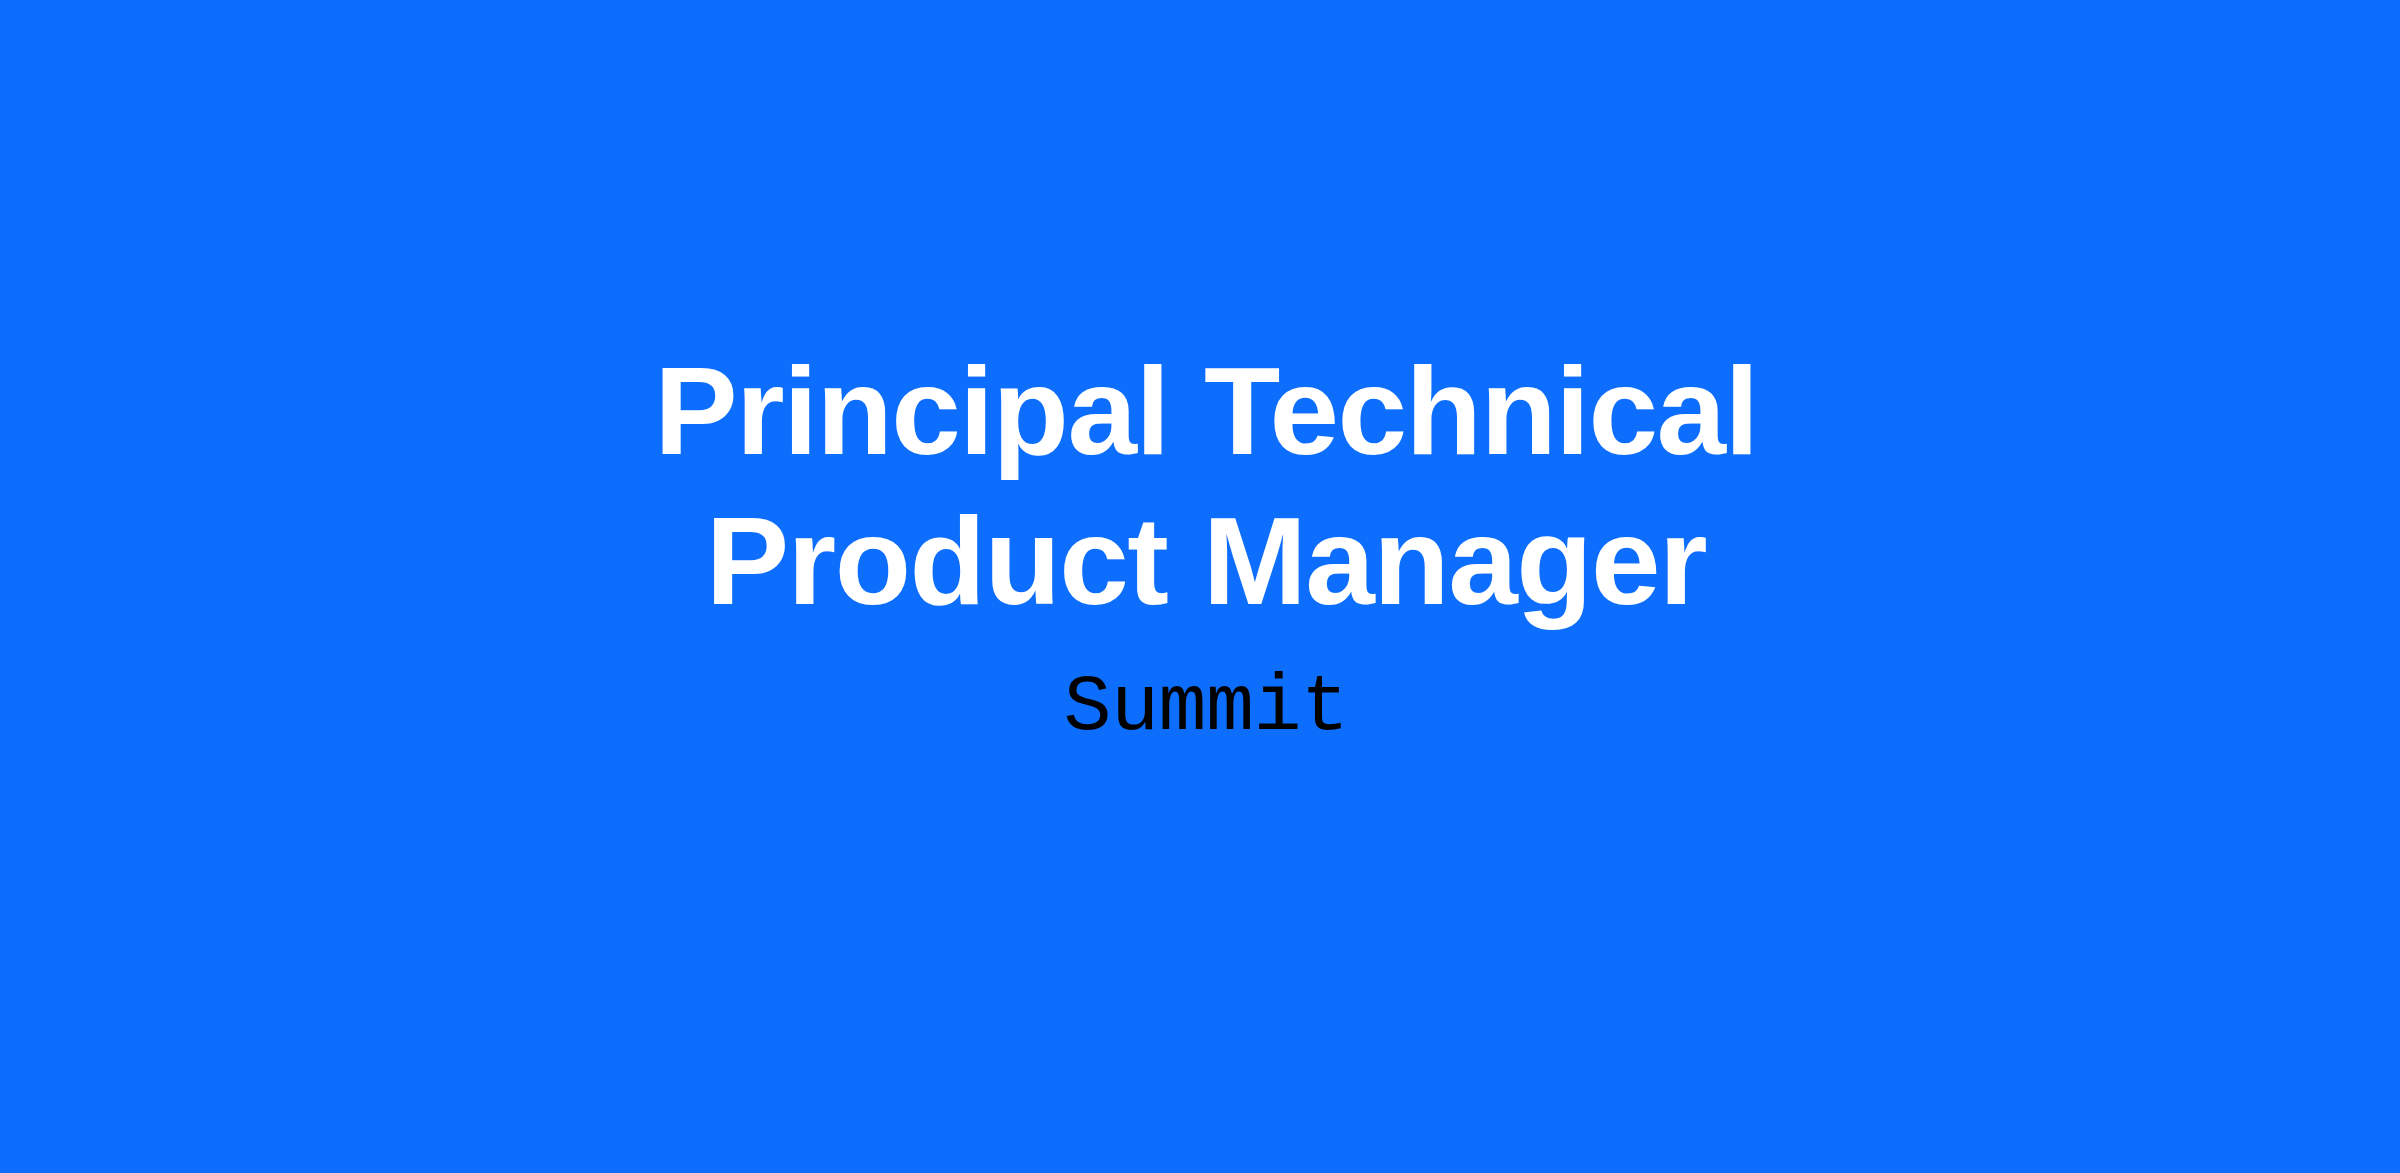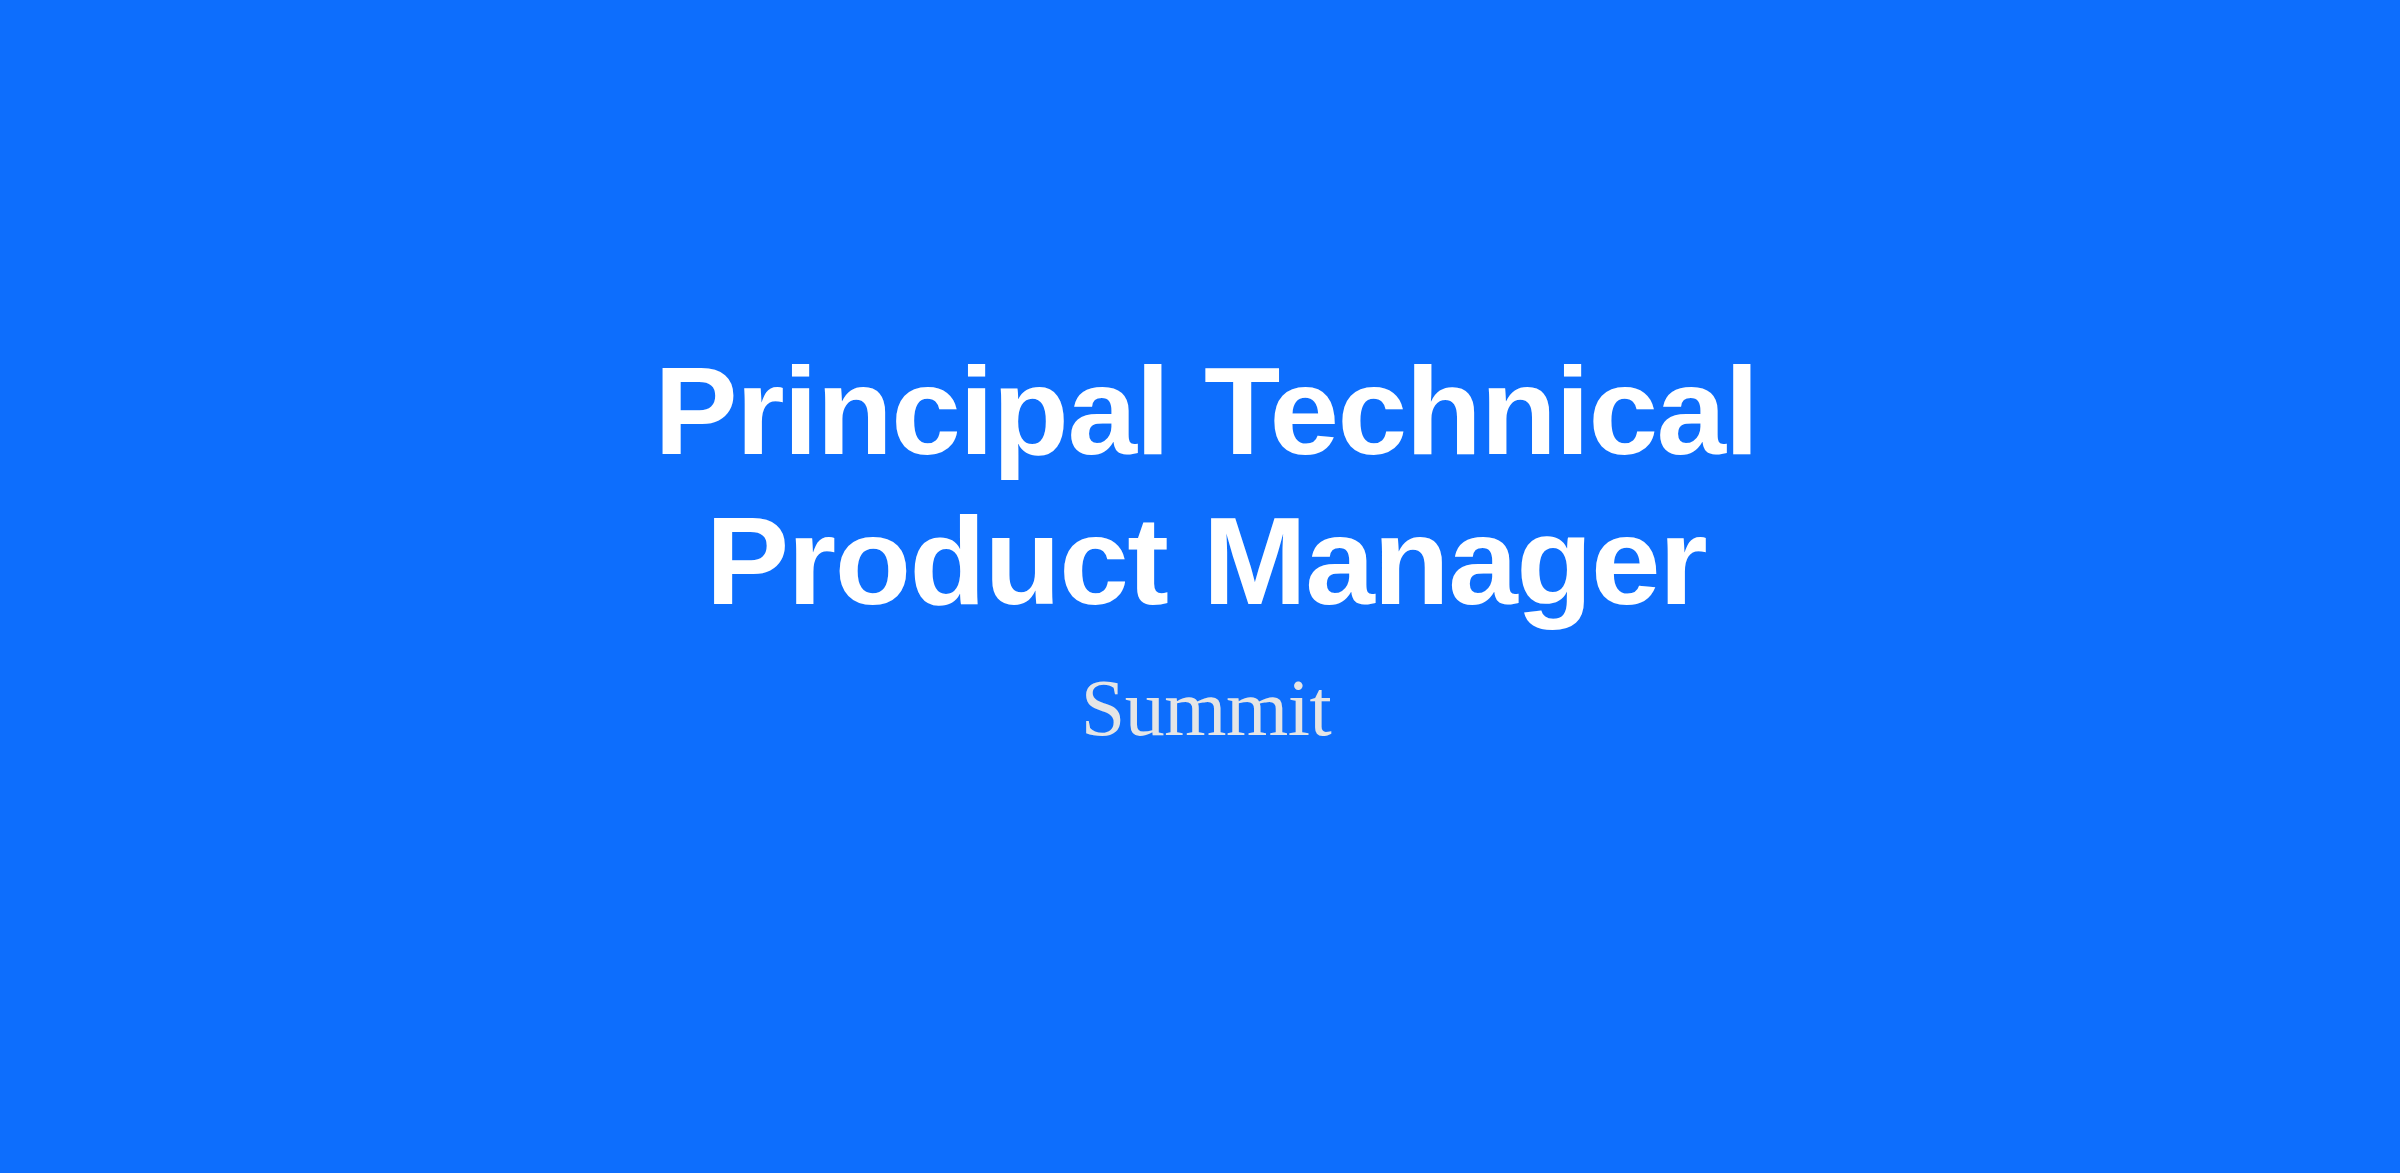--- a/index.html
+++ b/index.html
@@ -51,22 +51,22 @@
     line-height: 150px;
     letter-spacing: -1.5px;
     word-spacing: 2px;
   }
 
   .slide-subtitle {
     margin: 0;
     padding: 0;
     margin-top: 26px;
     text-align: center;
-    color: #e5e5e5;
-    font-family: Liberation Serif, serif;
+    color: #000000;
+    font-family: Liberation Mono, monospace;
     font-size: 80px;
     font-weight: 400;
     line-height: 92px;
     letter-spacing: -0.5px;
   }
 </style>
 </head>
 <body>
 
 <div class="slide">

